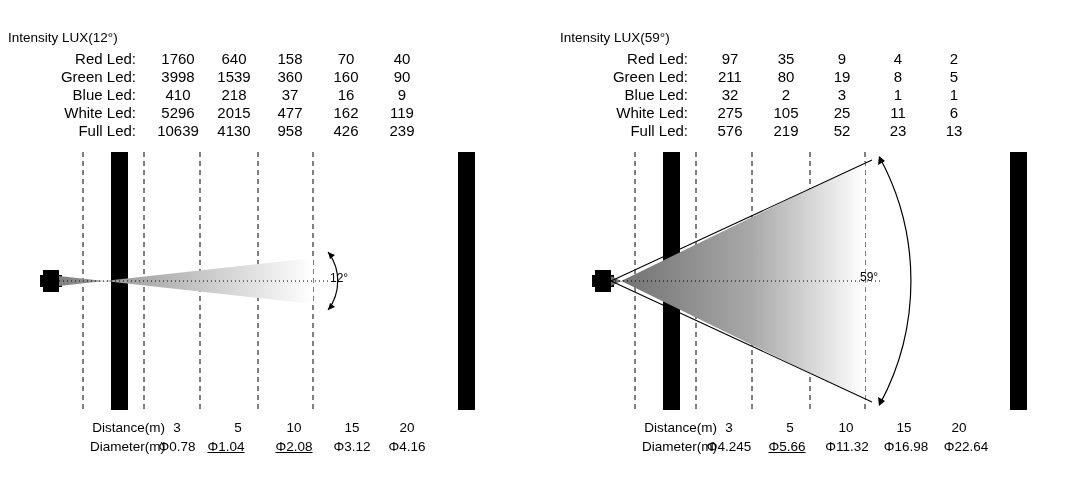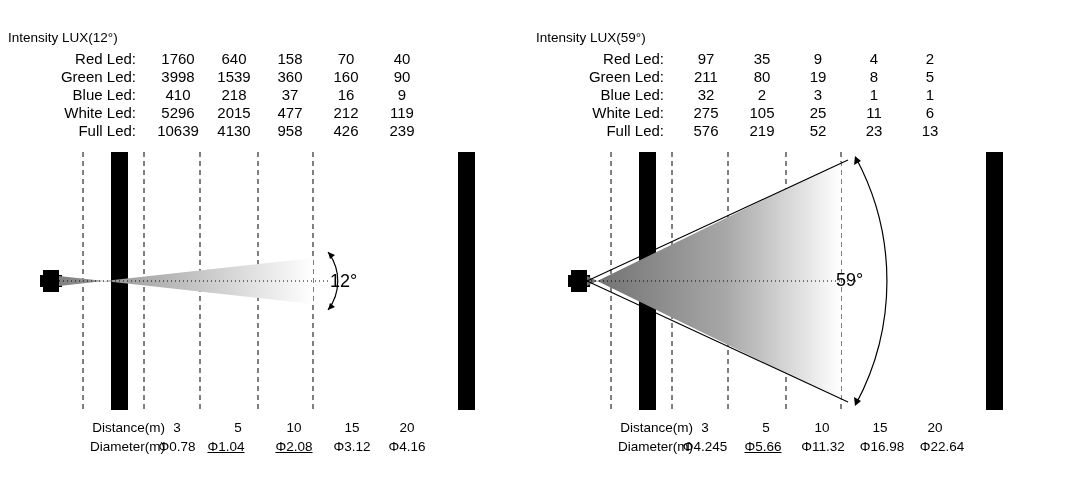--- a/index.html
+++ b/index.html
@@ -15,21 +15,21 @@
     position: relative;
     overflow: hidden;
   }
   .panel {
     position: absolute;
     top: 0;
     width: 520px;
     height: 424px;
   }
   #panel-left  { left: 0px; }
-  #panel-right { left: 528px; }
+  #panel-right { left: 552px; }
 
   
   .table-wrap {
     position: absolute;
     left: 0;
     top: 30px;
     width: 470px;
     font-size: 13.5px;
   }
   .table-title {
@@ -108,21 +108,21 @@
     white-space: nowrap;
   }
   .bottom .cell {
     position: absolute;
     text-align: center;
     white-space: nowrap;
   }
 
   .angle-label {
     position: absolute;
-    font-size: 18px;
+    font-size: 12px;
     white-space: nowrap;
   }
 </style>
 </head>
 <body>
 
 <div class="panel" id="panel-left">
 
   <div class="table-wrap">
     <div class="table-title">Intensity LUX(12°)</div>
@@ -150,21 +150,21 @@
         <td class="val">218</td>
         <td class="val">37</td>
         <td class="val">16</td>
         <td class="val">9</td>
       </tr>
       <tr>
         <td class="label">White Led:</td>
         <td class="val">5296</td>
         <td class="val">2015</td>
         <td class="val">477</td>
-        <td class="val">212</td>
+        <td class="val">162</td>
         <td class="val">119</td>
       </tr>
       <tr>
         <td class="label">Full Led:</td>
         <td class="val">10639</td>
         <td class="val">4130</td>
         <td class="val">958</td>
         <td class="val">426</td>
         <td class="val">239</td>
       </tr>

